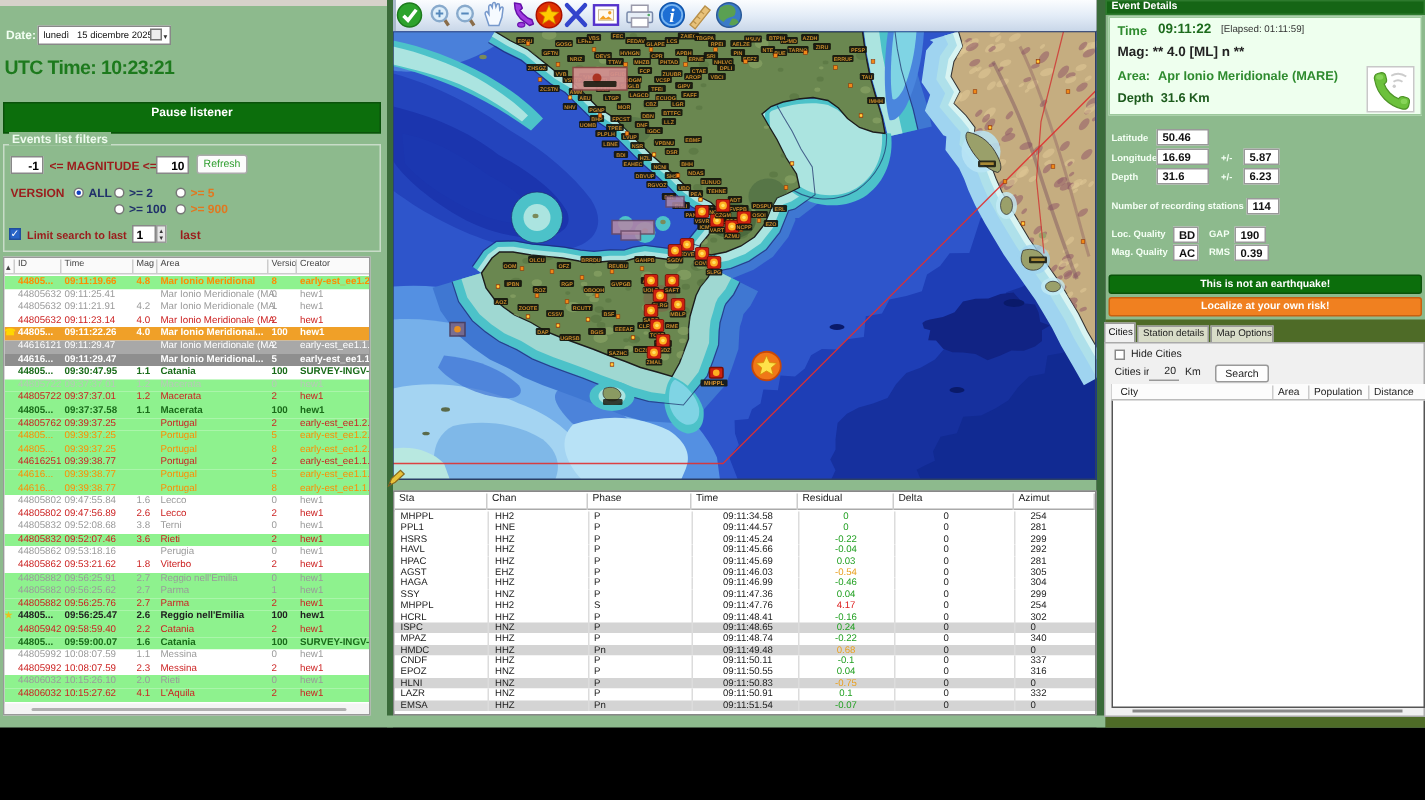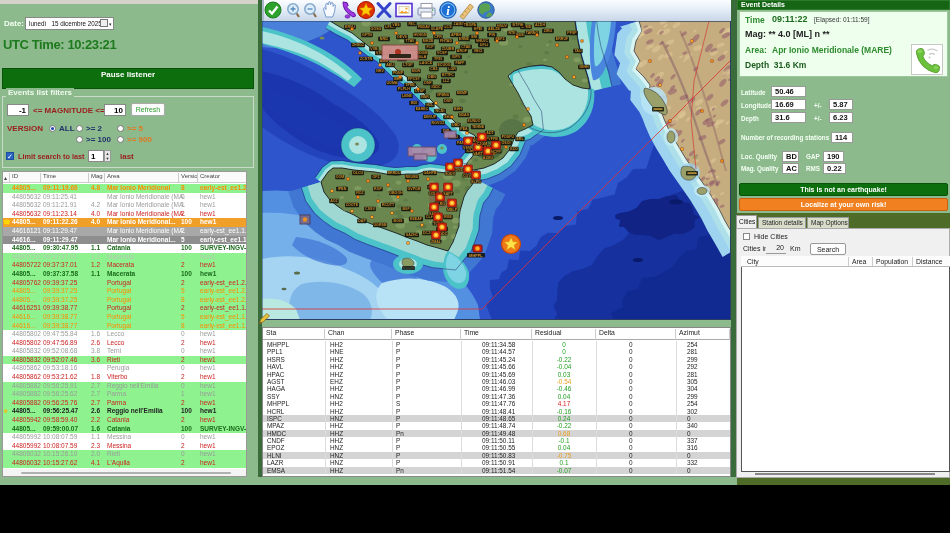--- a/index.html
+++ b/index.html
@@ -1905,21 +1905,21 @@
 <div class="abs" style="left:829px;top:112px;width:24px;height:11px;background:#fff;border:1px solid #999;font-size:7.5px;font-weight:bold;color:#111;line-height:10px;padding-left:3px;">6.23</div>
 <div class="abs" style="left:741px;top:134px;font-size:6.3px;font-weight:bold;color:#f4fff4;">Number of recording stations</div>
 <div class="abs" style="left:831px;top:132px;width:22px;height:11px;background:#fff;border:1px solid #999;font-size:7.5px;font-weight:bold;color:#111;line-height:10px;padding-left:3px;">114</div>
 <div class="abs" style="left:741px;top:153px;font-size:6.3px;font-weight:bold;color:#f4fff4;">Loc. Quality</div>
 <div class="abs" style="left:782px;top:151px;width:17px;height:11px;background:#fff;border:1px solid #999;font-size:7.5px;font-weight:bold;color:#111;line-height:10px;padding-left:3px;">BD</div>
 <div class="abs" style="left:806px;top:153px;font-size:6.3px;font-weight:bold;color:#f4fff4;">GAP</div>
 <div class="abs" style="left:823px;top:151px;width:21px;height:11px;background:#fff;border:1px solid #999;font-size:7.5px;font-weight:bold;color:#111;line-height:10px;padding-left:3px;">190</div>
 <div class="abs" style="left:741px;top:165px;font-size:6.3px;font-weight:bold;color:#f4fff4;">Mag. Quality</div>
 <div class="abs" style="left:782px;top:163px;width:17px;height:11px;background:#fff;border:1px solid #999;font-size:7.5px;font-weight:bold;color:#111;line-height:10px;padding-left:3px;">AC</div>
 <div class="abs" style="left:806px;top:165px;font-size:6.3px;font-weight:bold;color:#f4fff4;">RMS</div>
-<div class="abs" style="left:823px;top:163px;width:23px;height:11px;background:#fff;border:1px solid #999;font-size:7.5px;font-weight:bold;color:#111;line-height:10px;padding-left:3px;">0.22</div>
+<div class="abs" style="left:823px;top:163px;width:23px;height:11px;background:#fff;border:1px solid #999;font-size:7.5px;font-weight:bold;color:#111;line-height:10px;padding-left:3px;">0.39</div>
 <div class="abs dgbtn" style="left:739px;top:183px;width:209px;height:13px;font-size:7px;line-height:12px;border-radius:2px;">This is not an earthquake!</div>
 <div class="abs" style="left:739px;top:198px;width:209px;height:13px;background:#f08020;border:1px solid #c86010;border-radius:2px;color:#fff;font-weight:bold;font-size:7px;line-height:12px;text-align:center;">Localize at your own risk!</div>
 <div class="abs" style="left:737px;top:213px;width:213px;height:272px;background:#4e6b27;"></div>
 <div class="abs" style="left:736px;top:215px;width:21px;height:13px;background:#f0f0f0;border:1px solid #999;border-bottom:none;font-size:6.5px;color:#111;padding:2px 0 0 2px;white-space:nowrap;">Cities</div>
 <div class="abs" style="left:758px;top:217px;width:48px;height:11px;background:#d8dcc8;border:1px solid #999;border-bottom:none;font-size:6.5px;color:#222;padding:1px 0 0 3px;white-space:nowrap;">Station details</div>
 <div class="abs" style="left:807px;top:217px;width:42px;height:11px;background:#d8dcc8;border:1px solid #999;border-bottom:none;font-size:6.5px;color:#222;padding:1px 0 0 3px;white-space:nowrap;">Map Options</div>
 <div class="abs" style="left:736px;top:228px;width:214px;height:250px;background:#f0f0f0;border:1px solid #aaa;"></div>
 <div class="abs" style="left:743px;top:233px;width:7px;height:7px;background:#fff;border:1px solid #888;"></div>
 <div class="abs" style="left:754px;top:233px;font-size:7px;color:#222;">Hide Cities</div>
 <div class="abs" style="left:743px;top:245px;font-size:7px;color:#222;white-space:nowrap;">Cities in</div>

